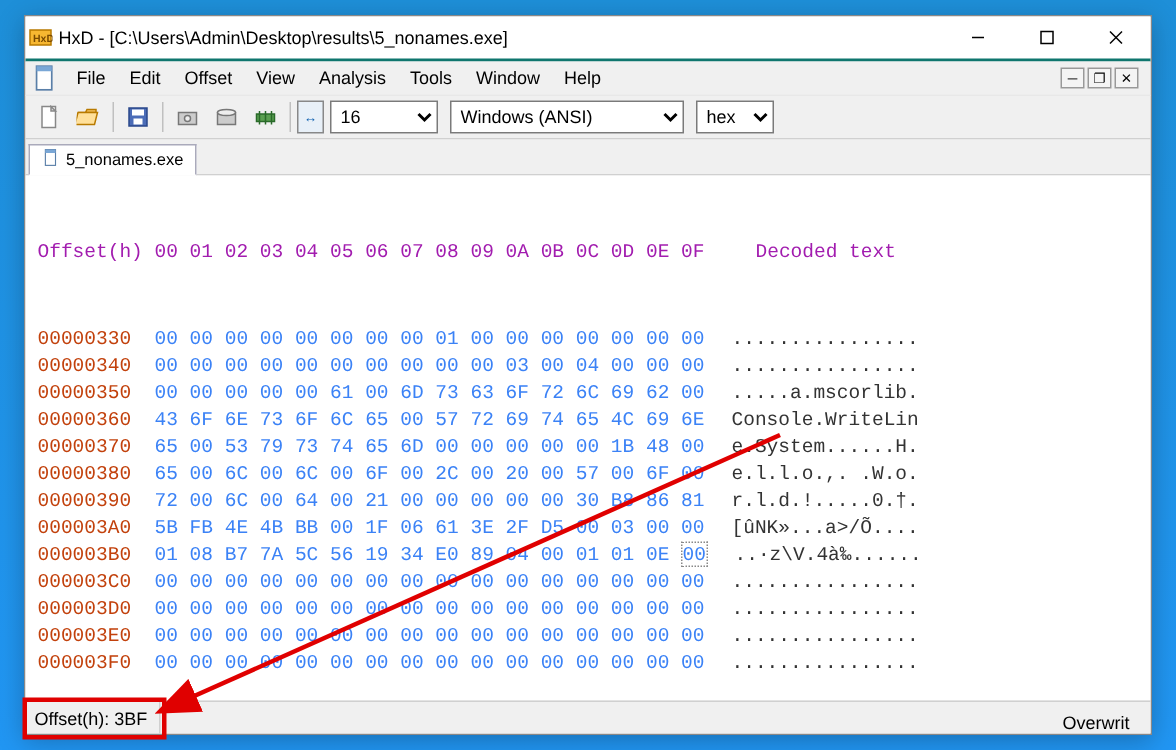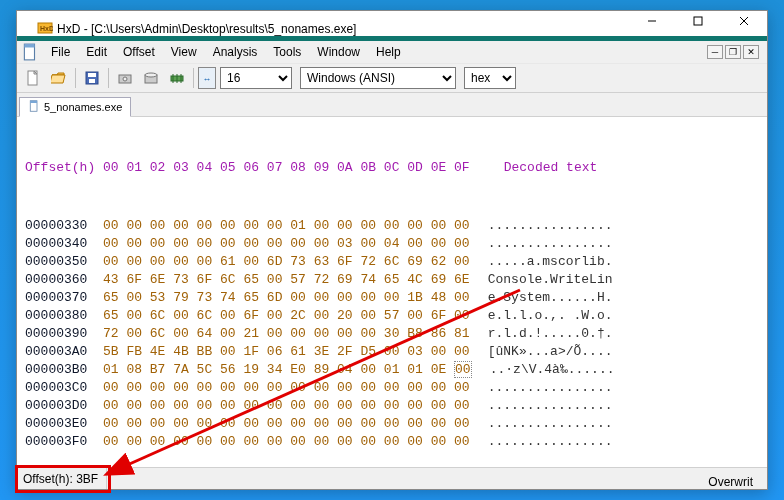--- a/index.html
+++ b/index.html
@@ -20,24 +20,24 @@
   bottom: 10px;
   background: #fff;
   border: 1px solid #888;
   box-shadow: 0 4px 16px rgba(0,0,0,0.25);
   display: flex;
   flex-direction: column;
 }
 .titlebar {
   height: 30px;
   display: flex;
-  align-items: flex-end;
-  background: #fff;
-  border-bottom: 5px solid #0f766e;
-  padding-left: 20px;
+  align-items: center;
+  background: #fff;
+  border-bottom: 2px solid #0f766e;
+  padding-left: 2px;
 }
 .titlebar .app-icon {
   width: 16px; height: 16px;
   display: flex; align-items: center; justify-content: center;
   font-size: 10px; font-weight: bold;
   margin-right: 4px;
 }
 .titlebar .title-text { font-size: 12px; color: #000; }
 .win-controls { margin-left: auto; display: flex; }
 .win-btn { width: 46px; height: 30px; display: flex; align-items: center; justify-content: center; }
@@ -93,22 +93,22 @@
   background: #fff;
   padding: 6px 8px;
   font-family: Consolas, "Courier New", monospace;
   font-size: 13px;
   line-height: 18px;
   overflow: hidden;
   white-space: pre;
 }
 .hex-header { color: #a21caf; margin-bottom: 4px; }
 .hex-row { display: flex; }
-.hc-offset { color: #0f172a; width: 78px; }
-.hc-bytes { color: #a16207; }
+.hc-offset { color: #c2410c; width: 78px; }
+.hc-bytes { color: #3b82f6; }
 .hc-ascii { color: #333; margin-left: 18px; }
 .caret-cell { border: 1px dotted #888; padding: 0; }
 .statusbar {
   height: 22px;
   background: #f0f0f0;
   border-top: 1px solid #d0d0d0;
   display: flex;
   align-items: flex-end;
   font-size: 12px;
   padding: 0 6px;

